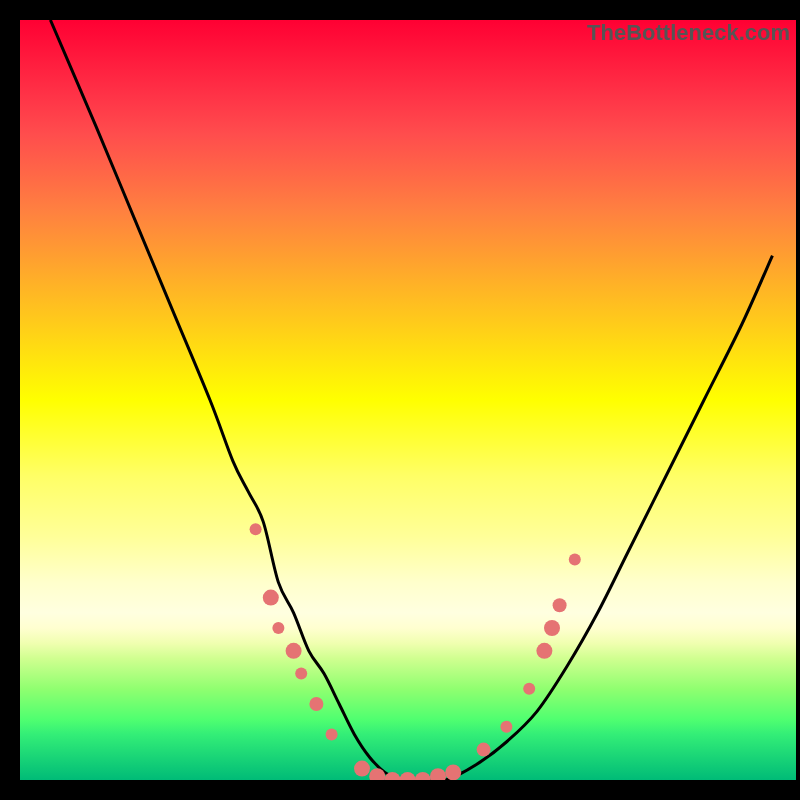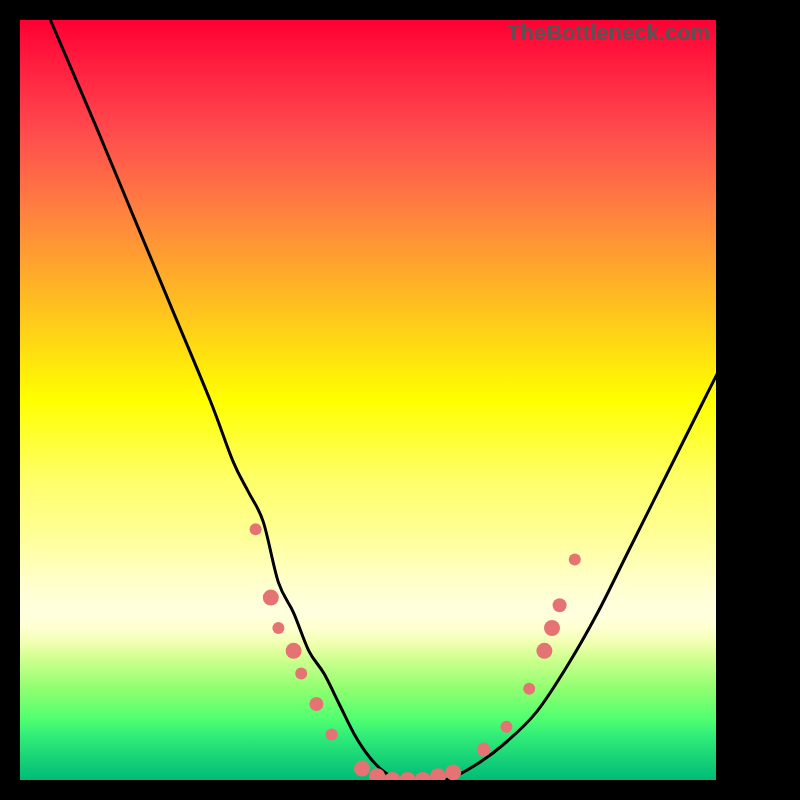--- a/index.html
+++ b/index.html
@@ -13,21 +13,21 @@
   .chart-container {
     position: relative;
     width: 800px;
     height: 800px;
     background: #000;
   }
   .plot-area {
     position: absolute;
     left: 20px;
     top: 20px;
-    width: 696px;
+    width: 776px;
     height: 760px;
     background: linear-gradient(to bottom,
       #ff0033 0%,
       #ff1a3d 5%,
       #ff3347 10%,
       #ff4d4d 15%,
       #ff6647 20%,
       #ff8040 25%,
       #ff9933 30%,
       #ffb326 35%,

